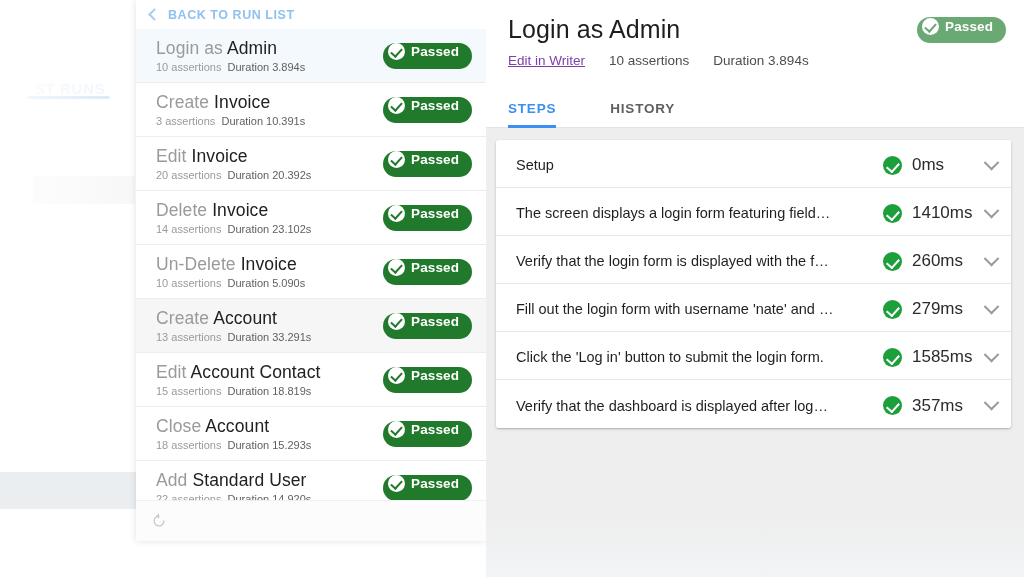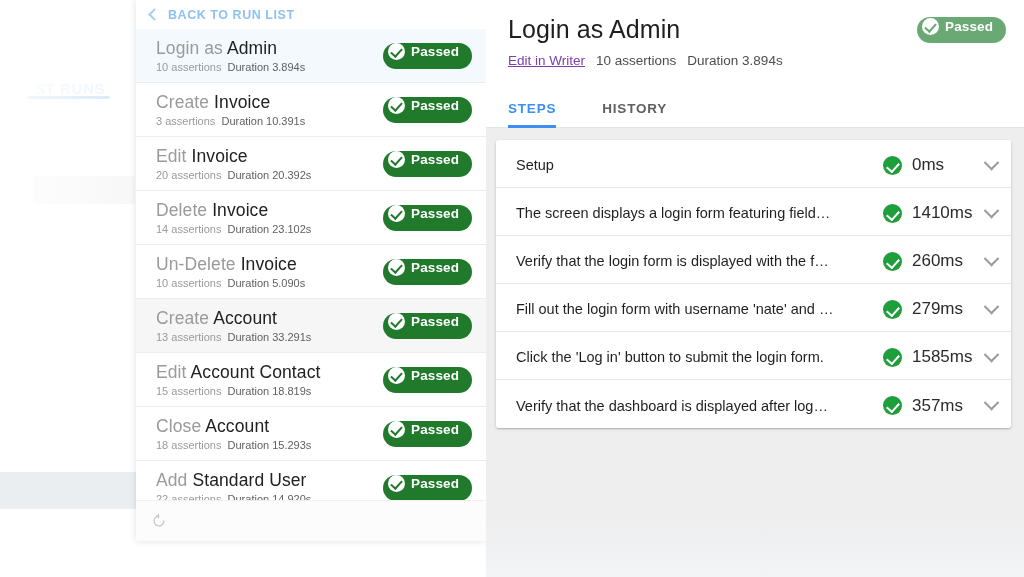--- a/index.html
+++ b/index.html
@@ -118,30 +118,30 @@
   }
   .detail-head {
     background: #ffffff; padding: 16px 22px 0 22px; height: 128px; position: relative;
   }
   .detail-title {
     font-size: 25px; color: #1e1e1e; font-weight: normal; letter-spacing: .1px;
     line-height: 1.1;
   }
   .detail-sub {
     margin-top: 9px; font-size: 13.5px; color: #4d4d4d;
-    display: flex; align-items: baseline; gap: 11px; white-space: nowrap;
+    display: flex; align-items: baseline; gap: 24px; white-space: nowrap;
   }
   .detail-sub a {
     color: #7c3fa8; text-decoration: underline; cursor: pointer; font-size: 13.5px;
   }
   .head-badge { position: absolute; right: 18px; top: 17px; }
 
   .tabs {
     position: absolute; left: 0; bottom: 0; width: 100%;
-    display: flex; gap: 0; padding-left: 22px;
+    display: flex; gap: 8px; padding-left: 22px;
     border-bottom: 1px solid #e4e4e4;
   }
   .tab {
     font-size: 13.5px; font-weight: bold; letter-spacing: .8px; color: #5f5f5f;
     padding: 0 22px 11px 0; margin-right: 24px; cursor: pointer;
     position: relative; background: none; border: none;
     font-family: inherit;
   }
   .tab.active { color: #3c8ef3; }
   .tab.active::after {

